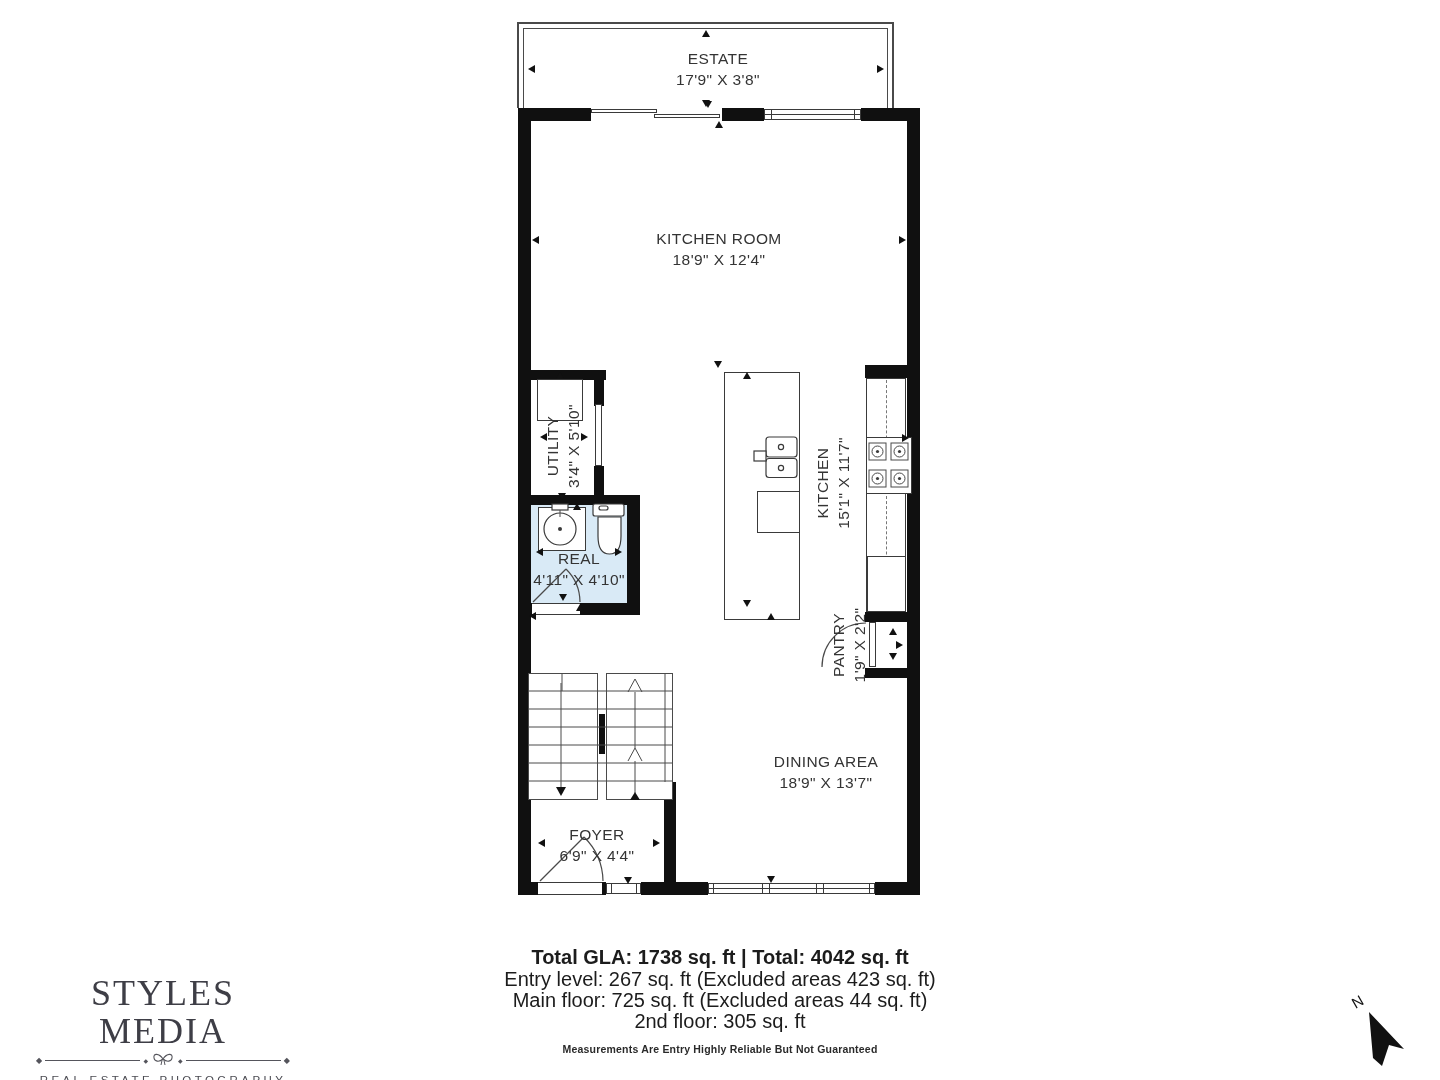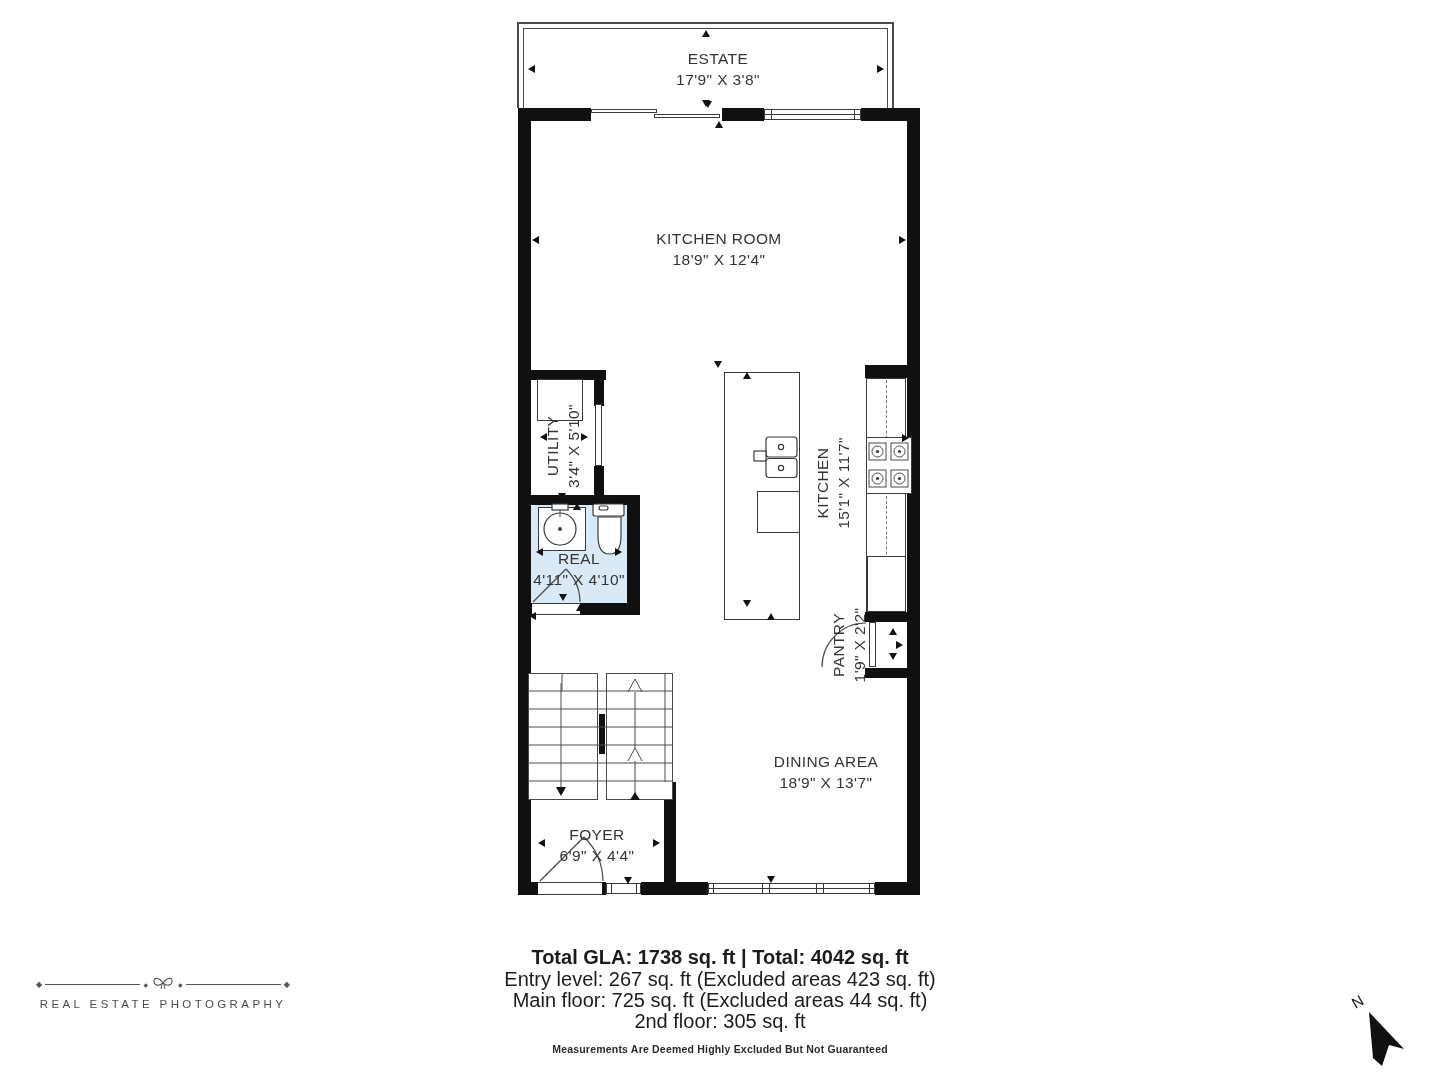--- a/index.html
+++ b/index.html
@@ -259,23 +259,24 @@
 
 <div class="rlabel center-x" style="left:597px;top:824px">
   <div>FOYER</div>
   <div>6'9" X 4'4"</div>
 </div>
 
 <div class="footer-line footer-bold" style="top:946px">Total GLA: 1738 sq. ft | Total: 4042 sq. ft</div>
 <div class="footer-line" style="top:968px">Entry level: 267 sq. ft (Excluded areas 423 sq. ft)</div>
 <div class="footer-line" style="top:989px">Main floor: 725 sq. ft (Excluded areas 44 sq. ft)</div>
 <div class="footer-line" style="top:1010px">2nd floor: 305 sq. ft</div>
-<div class="disclaimer" style="top:1043px">Measurements Are Deemed Highly Excluded But Not Guaranteed</div>
+<div class="disclaimer" style="top:1043px">Measurements Are Entry Highly Reliable But Not Guaranteed</div>
 
 <div class="logo">
+  <div class="logo-name">STYLES MEDIA</div>
   <div class="logo-divider">
     <span class="dia">◆</span>
     <span class="bar"></span>
     <span class="dia-sm">◆</span>
     <svg width="24" height="17" viewBox="0 0 24 17">
       <path d="M12 7 C8 1, 2 1, 3 6 C3.6 9.5, 8 10.5, 12 7 C16 10.5, 20.4 9.5, 21 6 C22 1, 16 1, 12 7" fill="none" stroke="#55555c" stroke-width="1.1"></path>
       <line x1="11.2" y1="7.5" x2="10" y2="13" stroke="#55555c" stroke-width="1"></line>
       <line x1="12.8" y1="7.5" x2="14" y2="13" stroke="#55555c" stroke-width="1"></line>
     </svg>
     <span class="dia-sm">◆</span>

